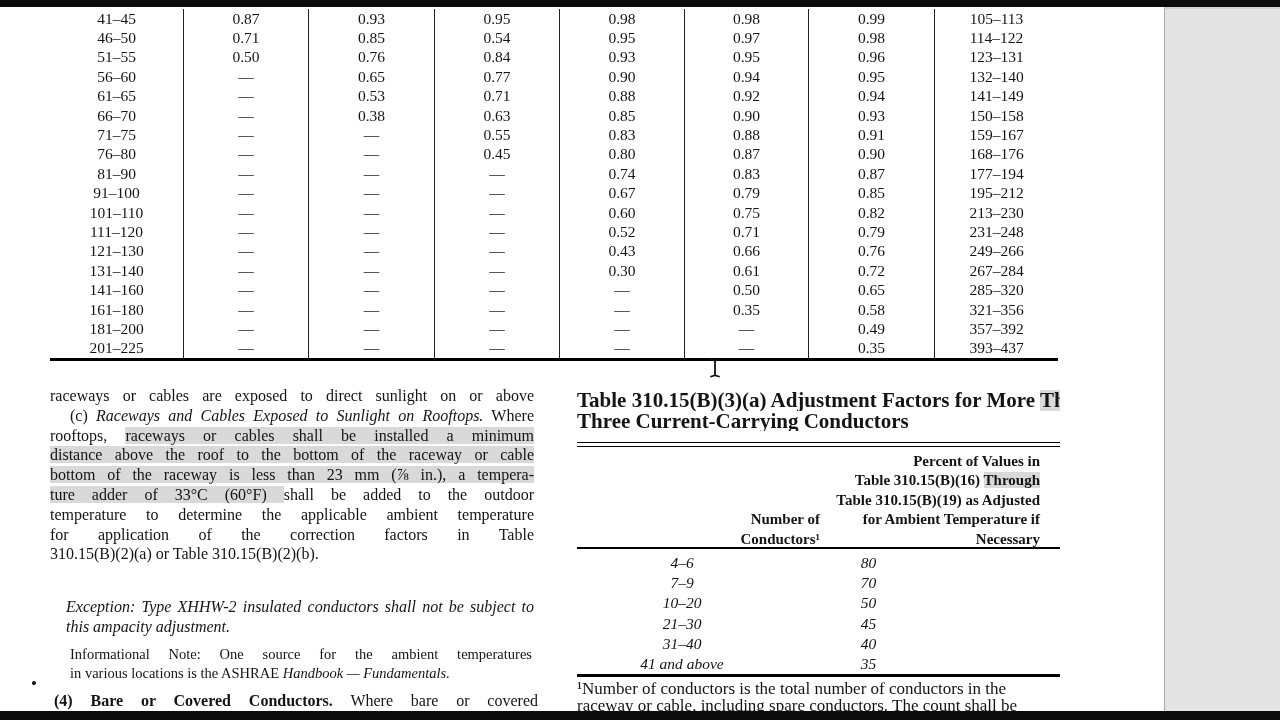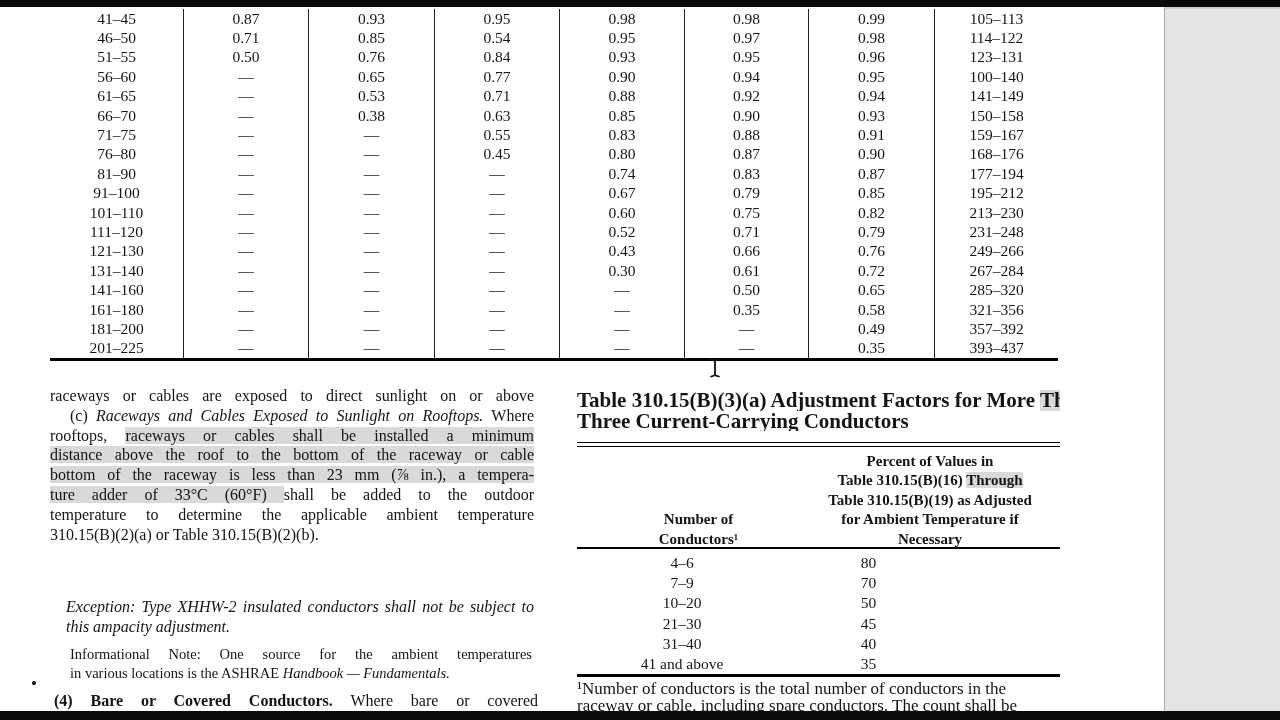--- a/index.html
+++ b/index.html
@@ -38,28 +38,28 @@
   #para-4      { left:54px; top:691px; width:484px; }
 
   
   #adj-title { left:577px; top:390px; width:483px; }
   #adj-title .line { font-weight:bold; font-size:21px; height:20.5px; line-height:20.5px; }
   #adj-dblrule { left:577px; top:442px; width:483px; height:5px;
                  border-top:1.6px solid #000; border-bottom:1.6px solid #000; }
   #adj-header { left:577px; top:452px; width:483px; height:97px; display:grid;
                 grid-template-columns:243px 220px 20px; border-bottom:2px solid #000; }
   #adj-header .hcell { display:flex; flex-direction:column; justify-content:flex-end;
-                       align-items:center; padding-bottom:3px; }
+                       align-items:flex-end; padding-bottom:3px; }
   #adj-header .hline { font-weight:bold; font-size:15px; height:19.4px; line-height:19.4px;
                        text-align:center; white-space:nowrap; }
   #adj-rows { left:577px; top:553px; width:483px; display:grid;
               grid-template-columns:210px 163px 110px; grid-auto-rows:20.2px;
               border-bottom:3px solid #000; }
   #adj-rows .cell { font-size:15.5px; display:flex; align-items:center; justify-content:center;
-                    white-space:nowrap; }
+                    white-space:nowrap;font-style:italic; }
   #adj-foot { left:577px; top:681px; width:483px; }
   #adj-foot .line { font-size:17px; height:16.5px; line-height:16.5px; }
 
   
   #cursor { left:703px; top:356px; width:24px; height:24px; z-index:8; }
 </style>
 </head>
 <body>
 
 <div id="bar-top" class="abs"></div>
@@ -90,21 +90,21 @@
     <div class="cell vb">0.95</div>
     <div class="cell vb">0.96</div>
     <div class="cell">123–131</div>
     <div class="cell vb">56–60</div>
     <div class="cell vb">—</div>
     <div class="cell vb">0.65</div>
     <div class="cell vb">0.77</div>
     <div class="cell vb">0.90</div>
     <div class="cell vb">0.94</div>
     <div class="cell vb">0.95</div>
-    <div class="cell">100–140</div>
+    <div class="cell">132–140</div>
     <div class="cell vb">61–65</div>
     <div class="cell vb">—</div>
     <div class="cell vb">0.53</div>
     <div class="cell vb">0.71</div>
     <div class="cell vb">0.88</div>
     <div class="cell vb">0.92</div>
     <div class="cell vb">0.94</div>
     <div class="cell">141–149</div>
     <div class="cell vb">66–70</div>
     <div class="cell vb">—</div>
@@ -221,20 +221,21 @@
 </svg>
 
 <div id="para-c" class="abs">
     <div class="line jline"><span>raceways or cables are exposed to direct sunlight on or above</span></div>
     <div class="line jline ind"><span>(c) </span><span class="it">Raceways and Cables Exposed to Sunlight on Rooftops.</span><span> Where</span></div>
     <div class="line jline"><span>rooftops, </span><span class="hl">raceways or cables shall be installed a minimum</span></div>
     <div class="line jline"><span class="hl">distance above the roof to the bottom of the raceway or cable</span></div>
     <div class="line jline"><span class="hl">bottom of the raceway is less than 23 mm (⅞ in.), a tempera-</span></div>
     <div class="line jline"><span class="hl">ture adder of 33°C (60°F) </span><span>shall be added to the outdoor</span></div>
     <div class="line jline"><span>temperature to determine the applicable ambient temperature</span></div>
+    <div class="line jline"><span>for application of the correction factors in Table</span></div>
     <div class="line"><span>310.15(B)(2)(a) or Table 310.15(B)(2)(b).</span></div>
   </div>
 
 <div id="exception" class="abs">
     <div class="line jline"><span class="it">Exception: Type XHHW-2 insulated conductors shall not be subject to</span></div>
     <div class="line"><span class="it">this ampacity adjustment.</span></div>
   </div>
 
 <div id="info-note" class="abs">
     <div class="line jline"><span>Informational Note: One source for the ambient temperatures</span></div>

